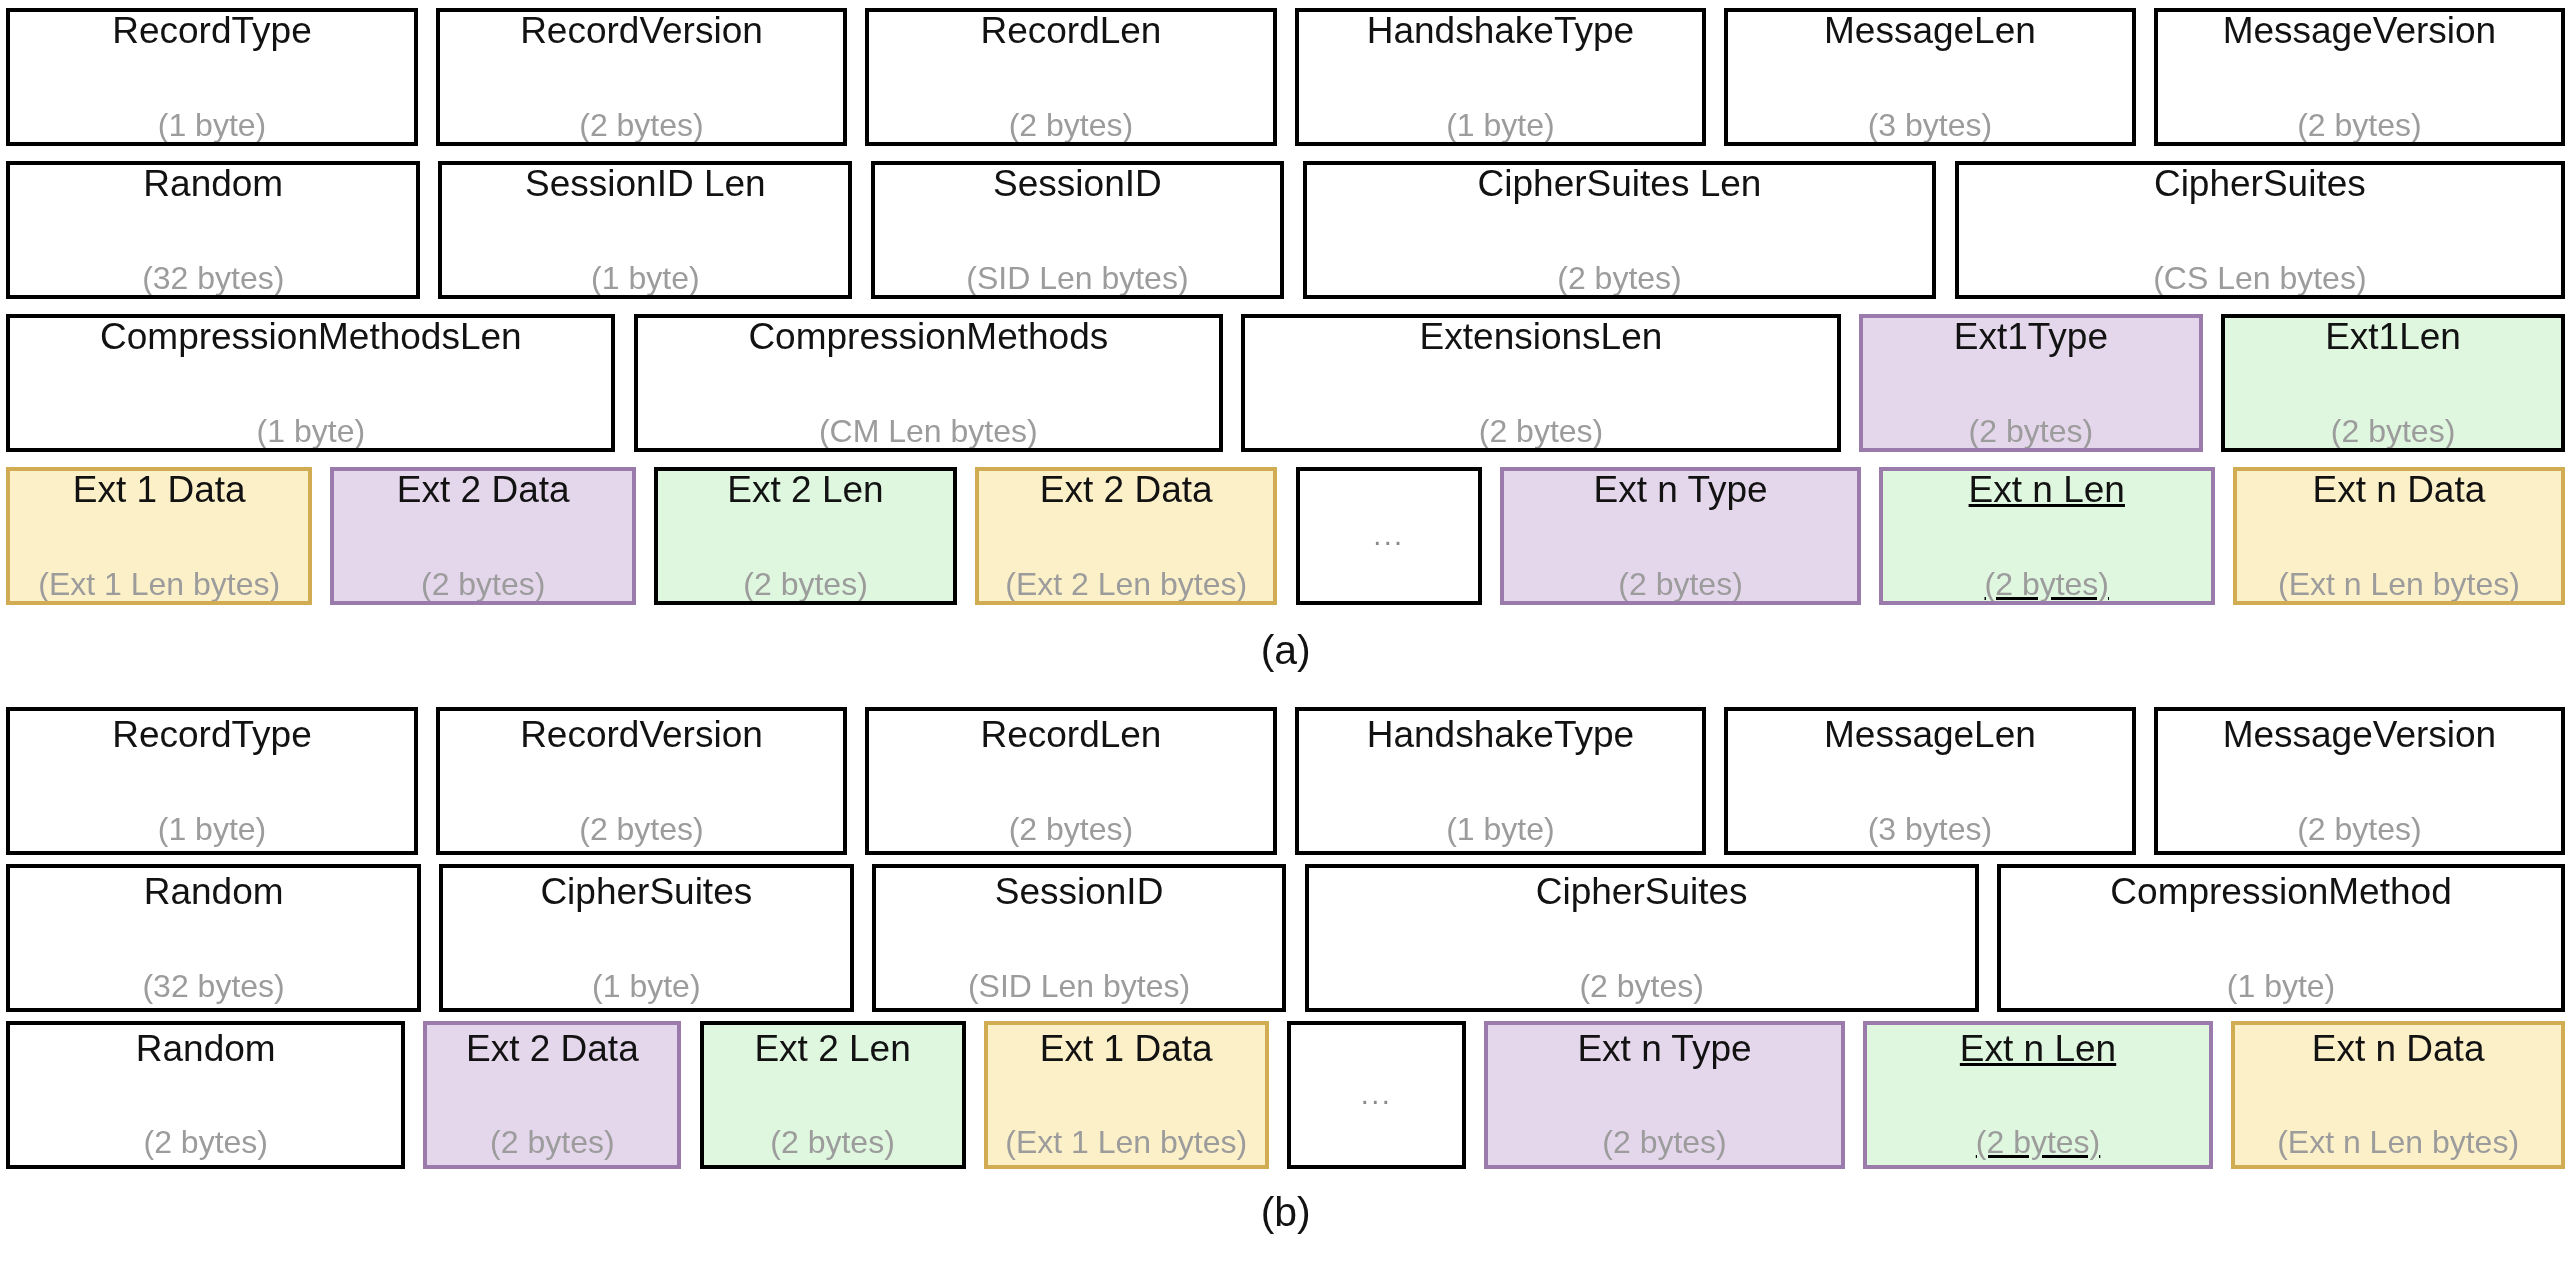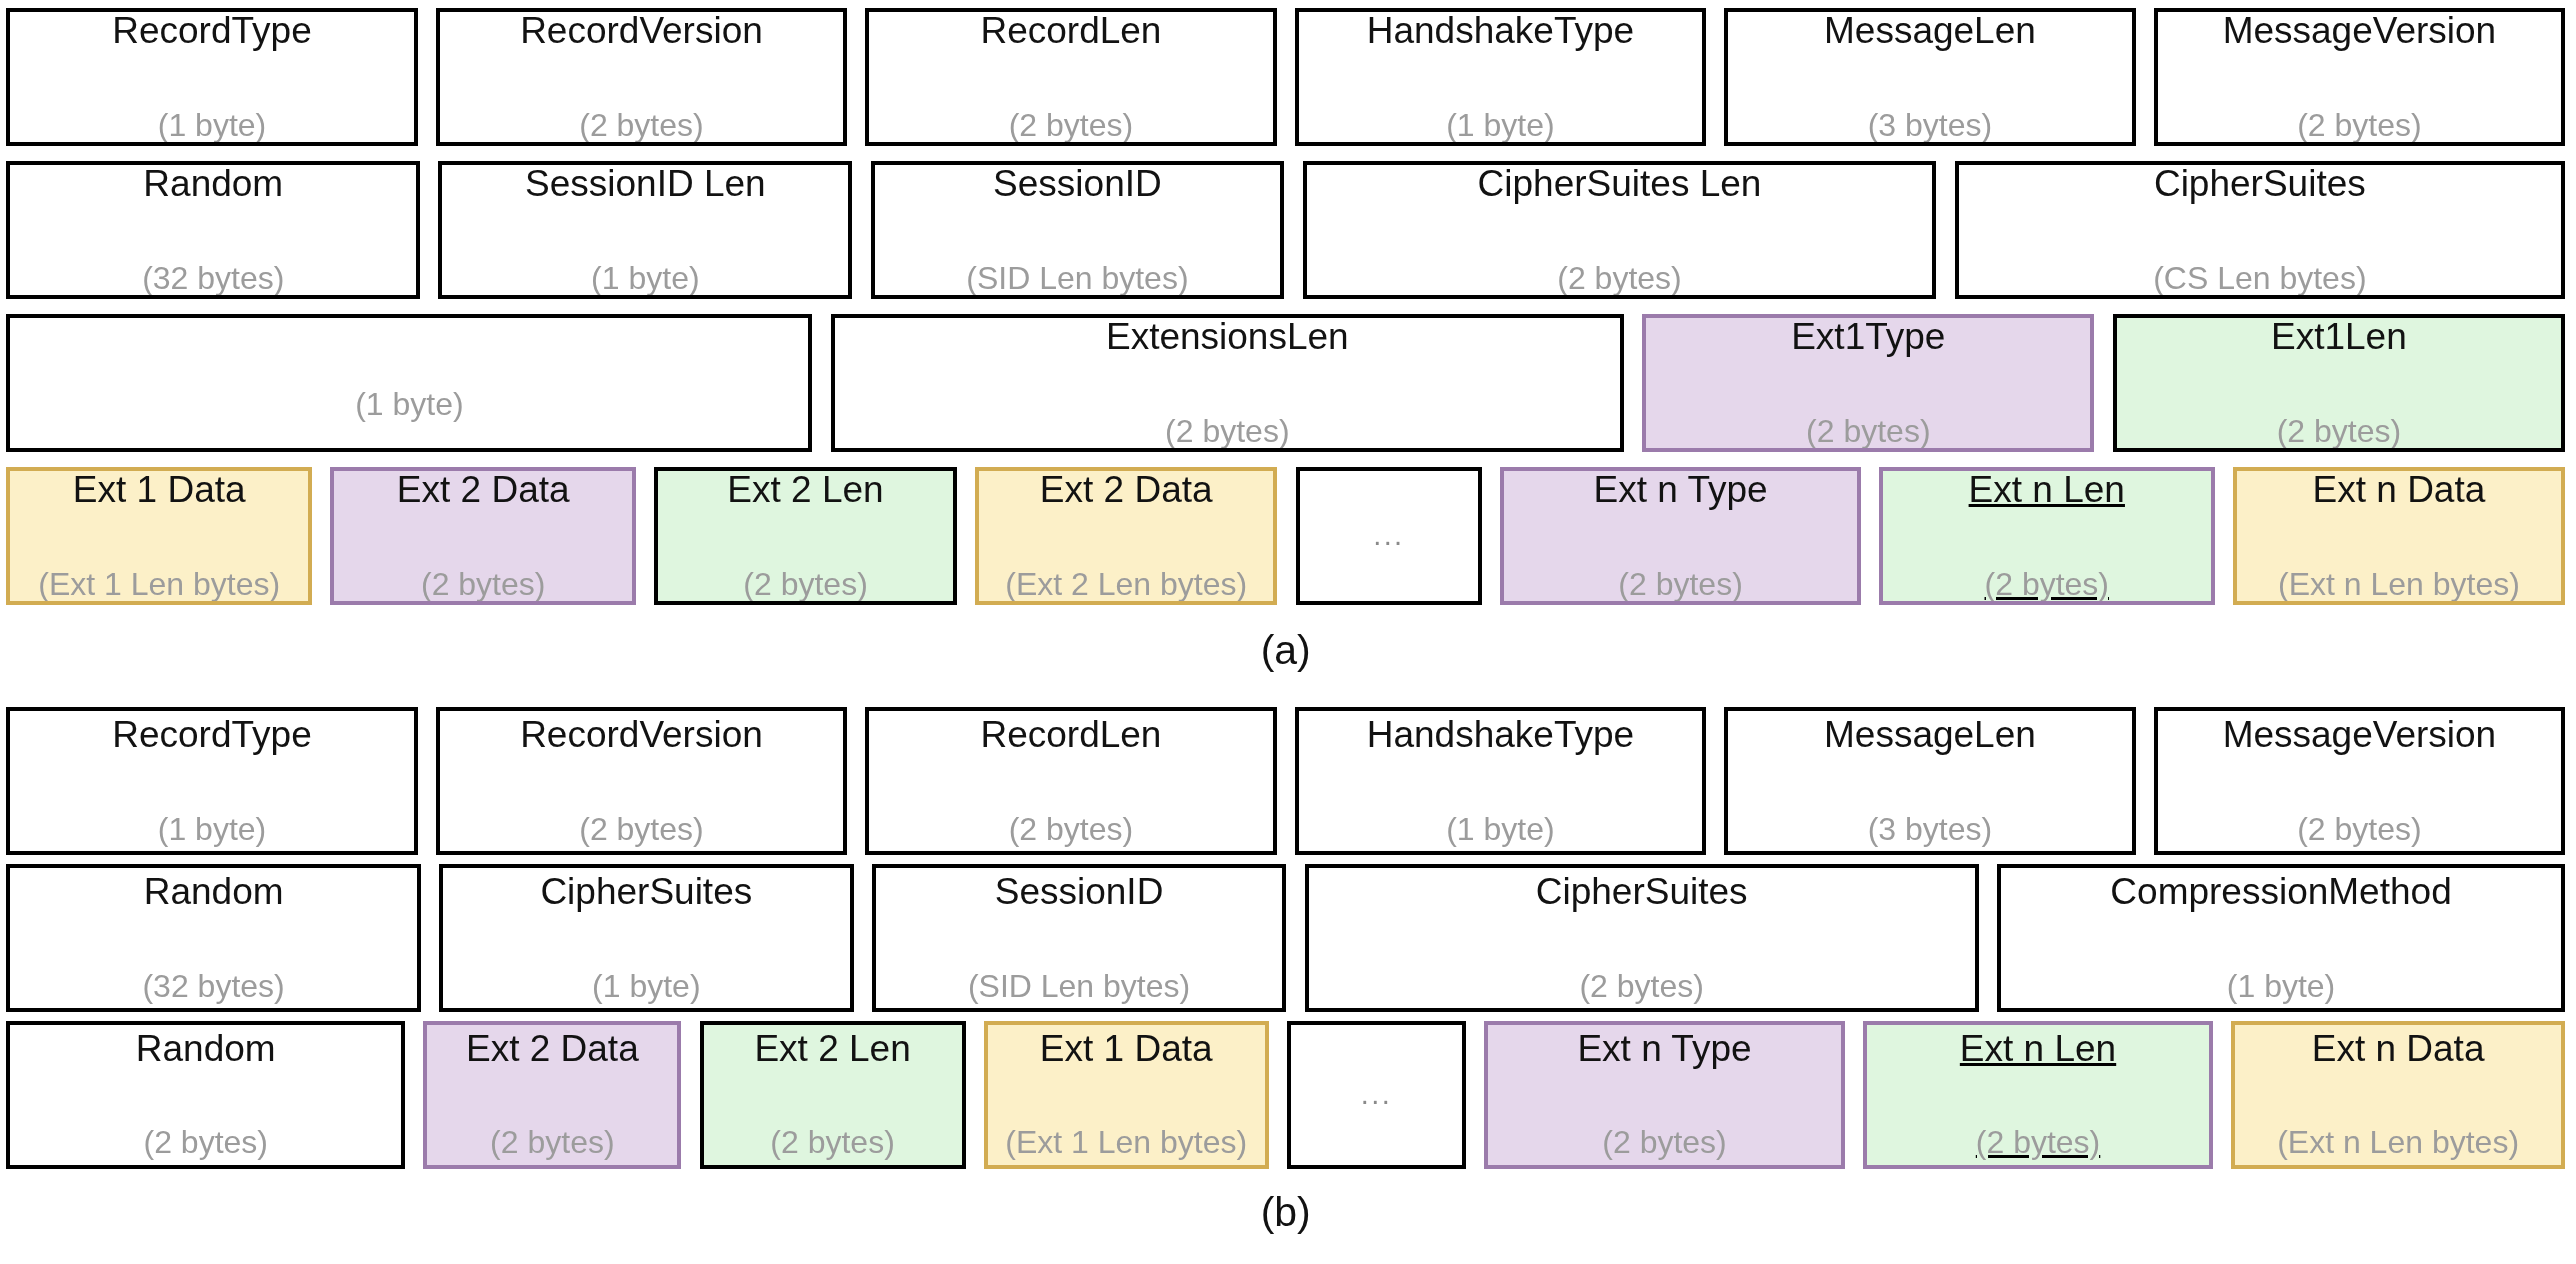--- a/index.html
+++ b/index.html
@@ -109,21 +109,26 @@
           <div class="t">CipherSuites Len</div>
           <div class="s">(2 bytes)</div>
         </div>
         <div class="box" style="flex: 1.5 1.5 0px;">
           <div class="t">CipherSuites</div>
           <div class="s">(CS Len bytes)</div>
         </div>
       </div>
       <div class="row">
         <div class="box" style="flex: 1.82 1.82 0px;">
-          <div class="s">(1 byte)</div>
+          <div class="t">CompressionMethodsLen</div>
+          <div class="s">(1 byte)</div>
+        </div>
+        <div class="box" style="flex: 1.76 1.76 0px;">
+          <div class="t">CompressionMethods</div>
+          <div class="s">(CM Len bytes)</div>
         </div>
         <div class="box" style="flex: 1.79 1.79 0px;">
           <div class="t">ExtensionsLen</div>
           <div class="s">(2 bytes)</div>
         </div>
         <div class="box purple" style="flex: 1 1 0px;">
           <div class="t">Ext1Type</div>
           <div class="s">(2 bytes)</div>
         </div>
         <div class="box green" style="flex: 1 1 0px;">

